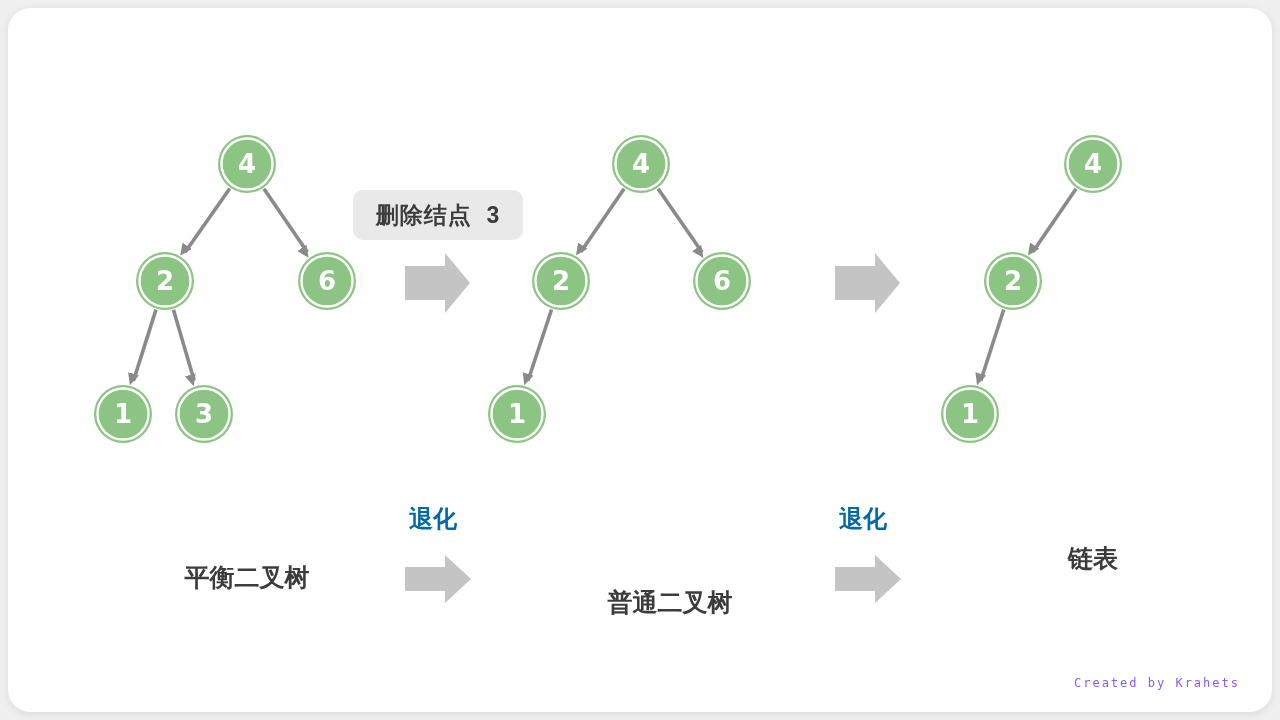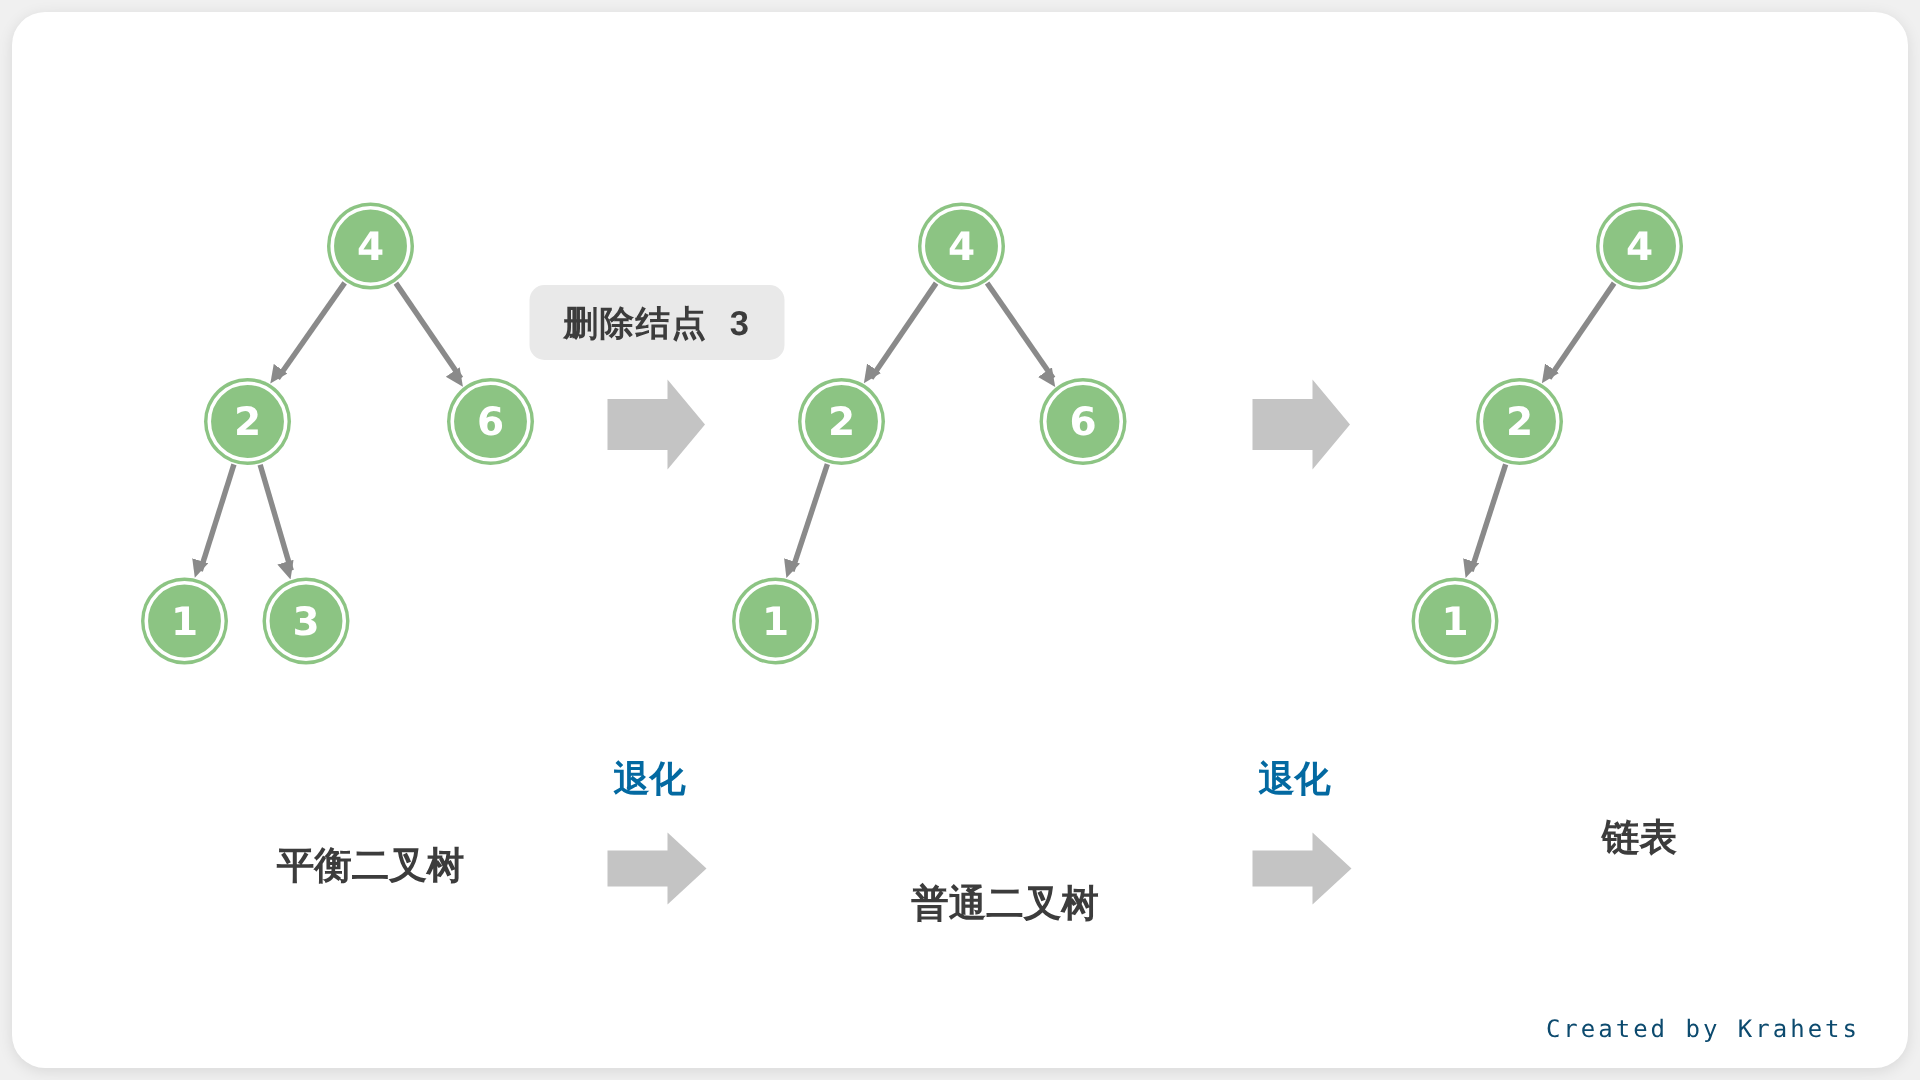--- a/index.html
+++ b/index.html
@@ -51,23 +51,23 @@
     transform: translate(-50%, -50%);
     color: #3c3c3c;
     font-size: 25px;
     font-weight: bold;
     white-space: nowrap;
   }
   .credit {
     position: absolute;
     top: 676px;
     right: 40px;
-    color: #0c4a6e;
+    color: #8b5cf6;
     font-family: "DejaVu Sans Mono", monospace;
-    font-size: 16px;
+    font-size: 12px;
     letter-spacing: 2px;
     white-space: nowrap;
   }
 </style>
 </head>
 <body>
 
 <div class="stage">
   <div class="card"></div>
 

